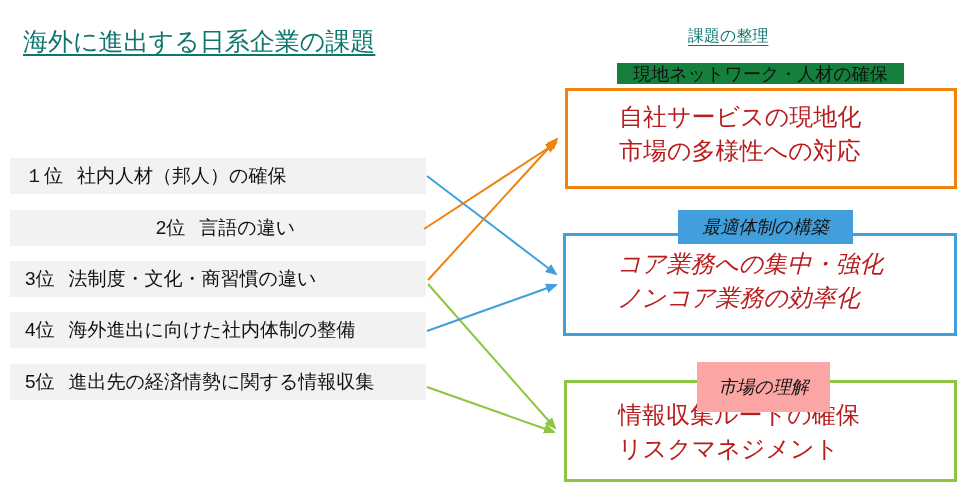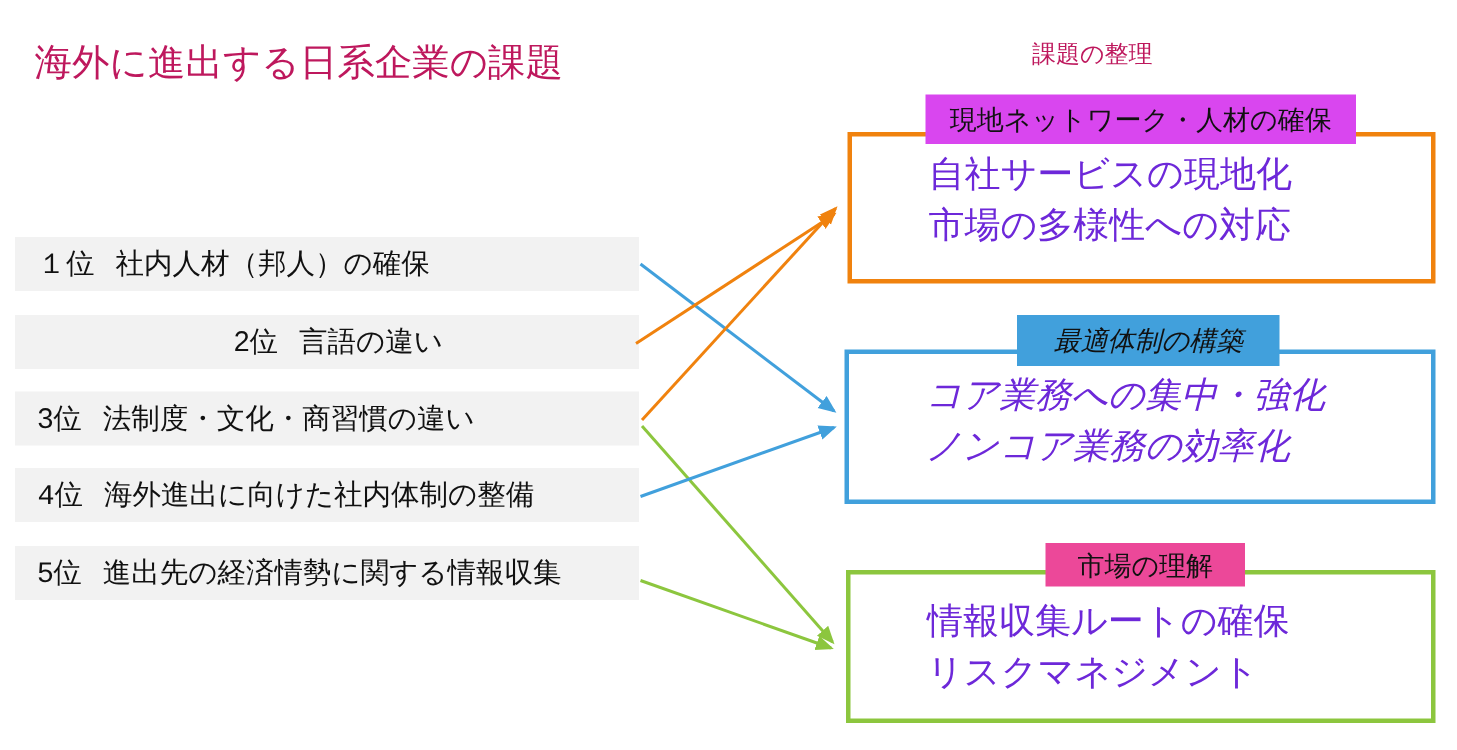--- a/index.html
+++ b/index.html
@@ -13,23 +13,24 @@
     position: relative;
     width: 971px;
     height: 500px;
     background: #ffffff;
     overflow: hidden;
   }
 
   
   .section-title {
     position: absolute;
+    text-decoration: underline;
     text-underline-offset: 4px;
     white-space: nowrap;
-    color: #be185d;
+    color: #0f766e;
   }
   .section-title--left {
     left: 23px;
     top: 25px;
     font-size: 25px;
   }
   .section-title--right {
     left: 688px;
     top: 26px;
     font-size: 16px;
@@ -48,21 +49,21 @@
     white-space: nowrap;
     box-sizing: border-box;
     padding-left: 15px;
   }
   .rank-row .rank {
     margin-right: 14px;
   }
   .rank-row--1 { top: 158px; }
   .rank-row--2 { top: 210px; justify-content: center; }
   .rank-row--3 { top: 261px; }
-  .rank-row--4 { top: 312px; font-family: Liberation Mono, monospace; }
+  .rank-row--4 { top: 312px; }
   .rank-row--5 { top: 364px; }
 
   
   .sol-box {
     position: absolute;
     box-sizing: border-box;
     background: #ffffff;
   }
   .sol-box--orange {
     left: 565px; top: 88px; width: 392px; height: 101px;
@@ -81,39 +82,40 @@
     position: absolute;
     display: flex;
     align-items: center;
     justify-content: center;
     font-size: 18px;
     color: #111111;
     white-space: nowrap;
     z-index: 3;
   }
   .sol-box--orange .sol-tab {
-    left: 49px; top: -28px; width: 287px; height: 33px;
-    background: #d946ef;
+    left: 49px; top: -28px; width: 287px; height: 21px;
+    background: #15803d;
     text-align: center;
   }
   .sol-box--blue .sol-tab {
     left: 112px; top: -26px; width: 175px; height: 34px;
     background: #41a0dc;
   }
   .sol-box--green .sol-tab {
-    left: 130px; top: -21px; width: 133px; height: 29px;
-    background: #ec4899;
+    left: 130px; top: -21px; width: 133px; height: 50px;
+    background: #fca5a5;
+    font-style: italic;
   }
   .sol-body {
     position: absolute;
     left: 51px;
     font-size: 24px;
     line-height: 34px;
     white-space: nowrap;
-    color: #6d28d9;
+    color: #b91c1c;
   }
   .sol-box--orange .sol-body { top: 9px; }
   .sol-box--blue   .sol-body { top: 11px; }
   .sol-box--green  .sol-body { top: 15px; }
 
   
   svg.arrow-layer {
     position: absolute;
     left: 0; top: 0;
     width: 971px;

